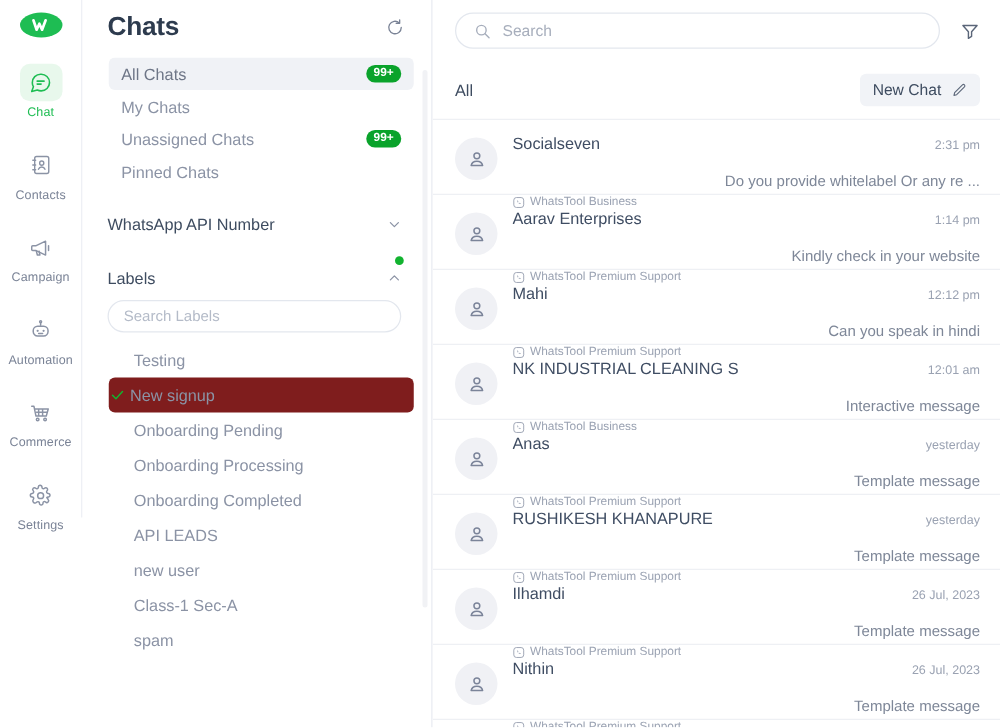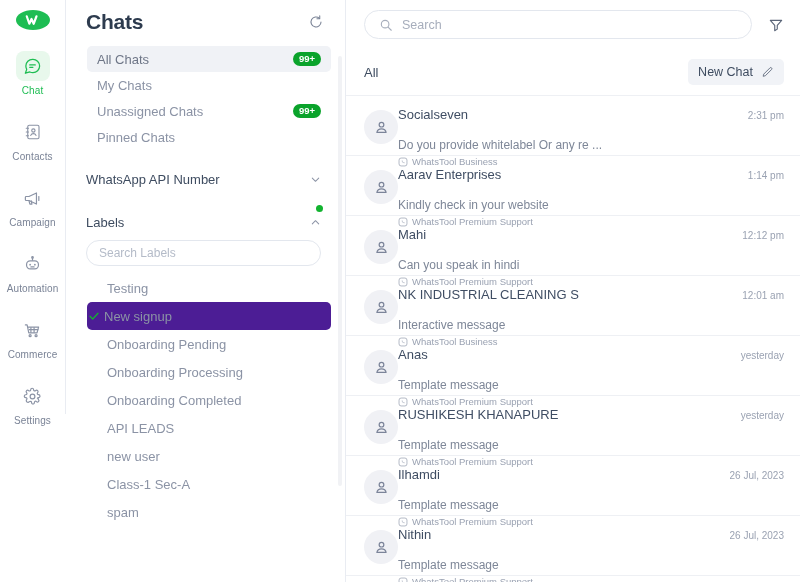--- a/index.html
+++ b/index.html
@@ -125,21 +125,21 @@
 
   .label-item {
     display: flex; align-items: center;
     height: 28px;
     margin: 0 6px 0 21px;
     padding: 0 10px;
     border-radius: 5px;
     font-size: 13px; color: #8b93a5;
     cursor: pointer;
   }
-  .label-item.active { background: #4c1d95; }
+  .label-item.active { background: #7f1d1d; }
   .label-check {
     width: 14px; margin-left: -9px; margin-right: 2px;
     color: #12b32f; font-size: 12px;
     display: flex; align-items: center;
   }
   .label-text { padding-left: 10px; }
   .label-item.active .label-text { padding-left: 0; }
 
   .side-scrollbar {
     position: absolute; top: 56px; right: 3px; width: 4px;
@@ -188,24 +188,26 @@
     font-size: 12.5px; color: #3e4c60;
     cursor: pointer;
   }
   .chat-list {
     flex: 1 1 auto;
     overflow: hidden;
     border-top: 1px solid #eef0f4;
   }
   .chat-row {
     display: flex; align-items: flex-start;
+    gap: 12px;
     padding: 11px 16px 10px 18px;
     border-bottom: 1px solid #eef0f4;
     cursor: pointer;
     height: 60px;
+    text-align: right;
   }
   .avatar {
     width: 34px; height: 34px; flex: 0 0 34px;
     border-radius: 50%; background: #f0f1f5;
     display: flex; align-items: center; justify-content: center;
     color: #7b8499;
     margin-top: 3px;
   }
   .chat-body { flex: 1 1 auto; min-width: 0; }
   .chat-line1 { display: flex; align-items: baseline; justify-content: space-between; gap: 10px; }

